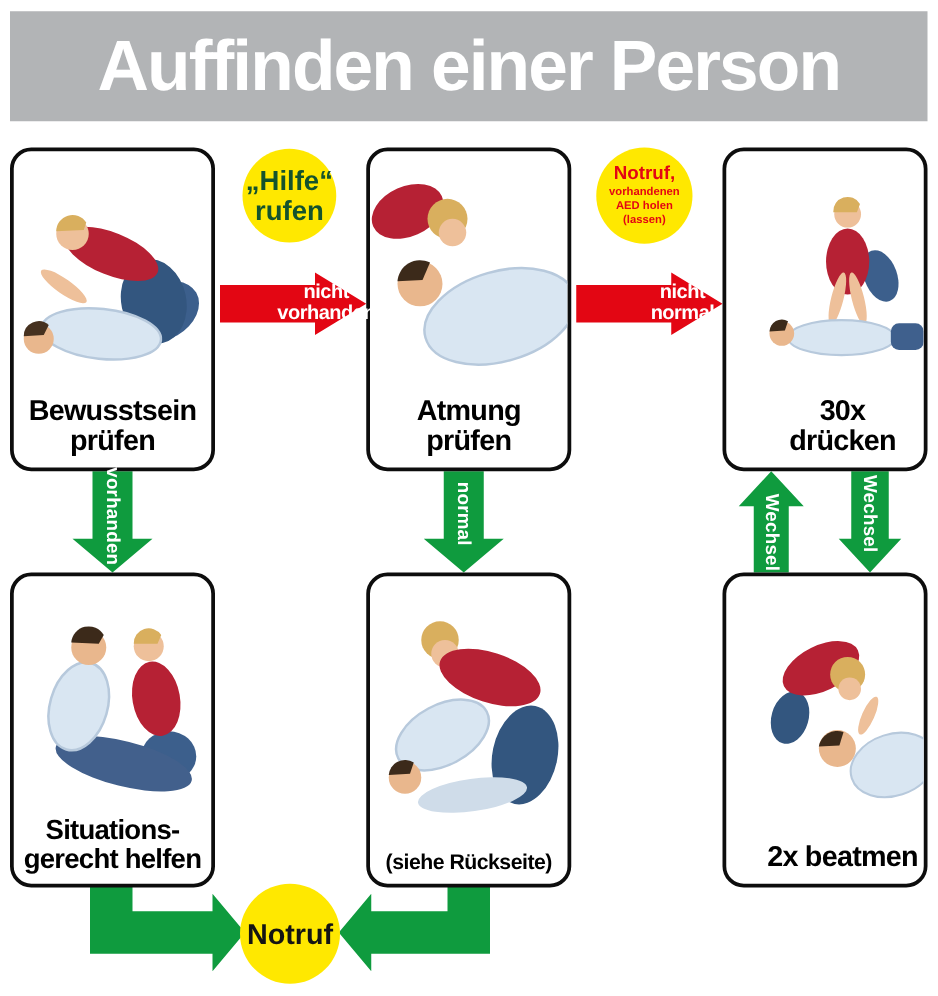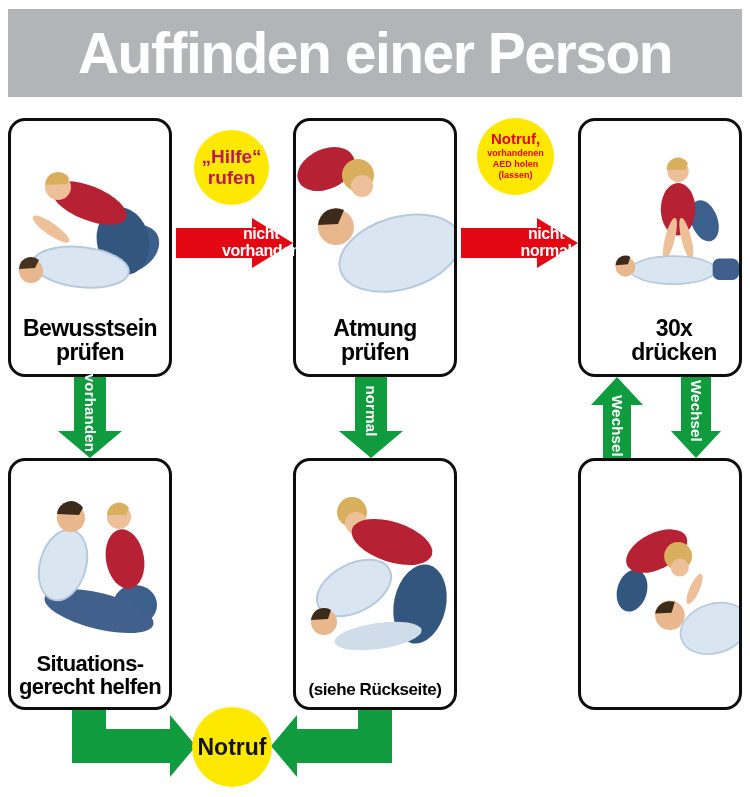--- a/index.html
+++ b/index.html
@@ -36,22 +36,22 @@
   .sub-label{
     flex:0 0 auto;text-align:center;font-size:17px;line-height:1.0;
     letter-spacing:-0.4px;padding:0 2px 9px;margin-top:-2px;
   }
   
   .badge{
     position:absolute;border-radius:50%;background:#ffe800;
     display:flex;flex-direction:column;align-items:center;justify-content:center;
     text-align:center;
   }
-  .badge-hilfe{left:194px;top:130px;width:75px;height:75px;
-    font-size:19px;line-height:1.08;color:#be185d;white-space:pre-line;}
+  .badge-hilfe{left:194px;top:119px;width:75px;height:75px;
+    font-size:22px;line-height:1.08;color:#14532d;white-space:pre-line;}
   .badge-aed{left:477px;top:118px;width:77px;height:77px;color:#e30613;}
   .badge-aed .l1{font-size:15px;line-height:1.1;}
   .badge-aed .l2{font-size:9px;line-height:1.25;}
   .badge-notruf{left:192px;top:707px;width:80px;height:80px;
     font-size:23px;color:#141414;}
   
   .arrow-layer{position:absolute;left:0;top:0;width:750px;height:797px;pointer-events:none;}
   
   .arrow-label{
     position:absolute;color:#fff;text-align:center;font-weight:bold;
@@ -173,20 +173,21 @@
         <ellipse cx="28" cy="104" rx="18" ry="26" transform="rotate(16 28 104)" fill="#33567f"></ellipse>
         <ellipse cx="128" cy="150" rx="42" ry="30" transform="rotate(-18 128 150)" fill="#d9e6f2" stroke="#b7c9dc" stroke-width="2"></ellipse>
         <circle cx="74" cy="134" r="18" fill="#e9b78d"></circle>
         <path d="M56,132 a18,18 0 0,1 24,-14 l-4,13 z" fill="#3c2a1a"></path>
         <ellipse cx="58" cy="56" rx="40" ry="22" transform="rotate(-26 58 56)" fill="#b62134"></ellipse>
         <circle cx="84" cy="62" r="17" fill="#d9af5e"></circle>
         <circle cx="86" cy="76" r="11" fill="#eec09a"></circle>
         <ellipse cx="104" cy="102" rx="6" ry="20" transform="rotate(24 104 102)" fill="#eec09a"></ellipse>
       </svg>
     </div>
+    <div class="box-label">2x beatmen</div>
   </div>
 
   <div class="badge badge-hilfe">„Hilfe“
 rufen</div>
 
   <div class="badge badge-aed">
     <span class="l1">Notruf,</span>
     <span class="l2">vorhandenen</span>
     <span class="l2">AED holen</span>
     <span class="l2">(lassen)</span>

